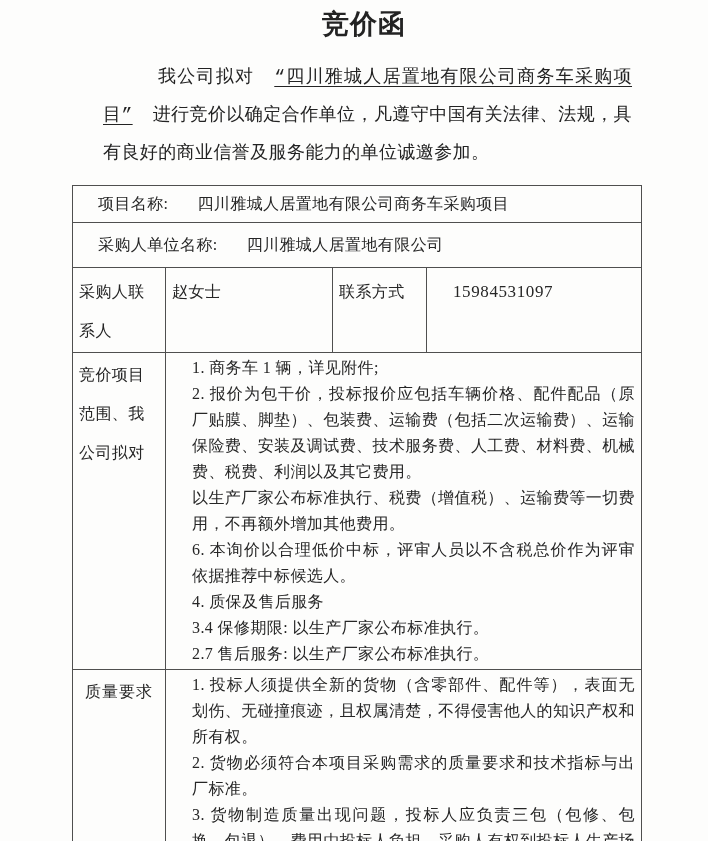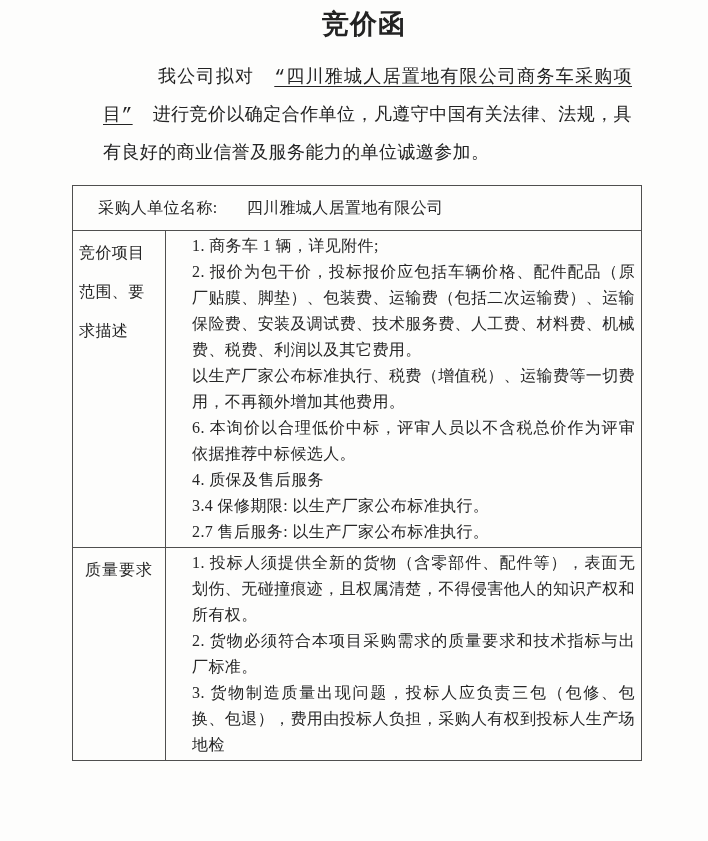--- a/index.html
+++ b/index.html
@@ -80,30 +80,41 @@
 
 <table class="form">
   <colgroup>
     <col style="width:93px">
       <col style="width:167px">
       <col style="width:94px">
       <col style="width:215px">
   </colgroup>
 
   <tbody>
+      <tr class="r1">
+    <td colspan="4" class="lbl-val">
+      <span>项目名称:</span><span class="val">四川雅城人居置地有限公司商务车采购项目</span>
+    </td>
+  </tr>
 
   <tr class="r2">
     <td colspan="4" class="lbl-val">
       <span>采购人单位名称:</span><span class="val">四川雅城人居置地有限公司</span>
     </td>
   </tr>
 
+  <tr class="r3">
+    <td>采购人联系人</td>
+    <td class="name-cell">赵女士</td>
+    <td>联系方式</td>
+    <td class="phone-cell"><span class="phone">15984531097</span></td>
+  </tr>
 
   <tr class="r4">
-    <td class="side-label">竞价项目范围、要求描述</td>
+    <td class="side-label">竞价项目范围、我公司拟对</td>
     <td colspan="3" class="content-cell">
       <div>1. 商务车 1 辆，详见附件;</div>
       <div>2. 报价为包干价，投标报价应包括车辆价格、配件配品（原厂贴膜、脚垫）、包装费、运输费（包括二次运输费）、运输保险费、安装及调试费、技术服务费、人工费、材料费、机械费、税费、利润以及其它费用。</div>
       <div>以生产厂家公布标准执行、税费（增值税）、运输费等一切费用，不再额外增加其他费用。</div>
       <div>6. 本询价以合理低价中标，评审人员以不含税总价作为评审依据推荐中标候选人。</div>
       <div>4. 质保及售后服务</div>
       <div>3.4 保修期限: 以生产厂家公布标准执行。</div>
       <div>2.7 售后服务: 以生产厂家公布标准执行。</div>
     </td>
   </tr>

